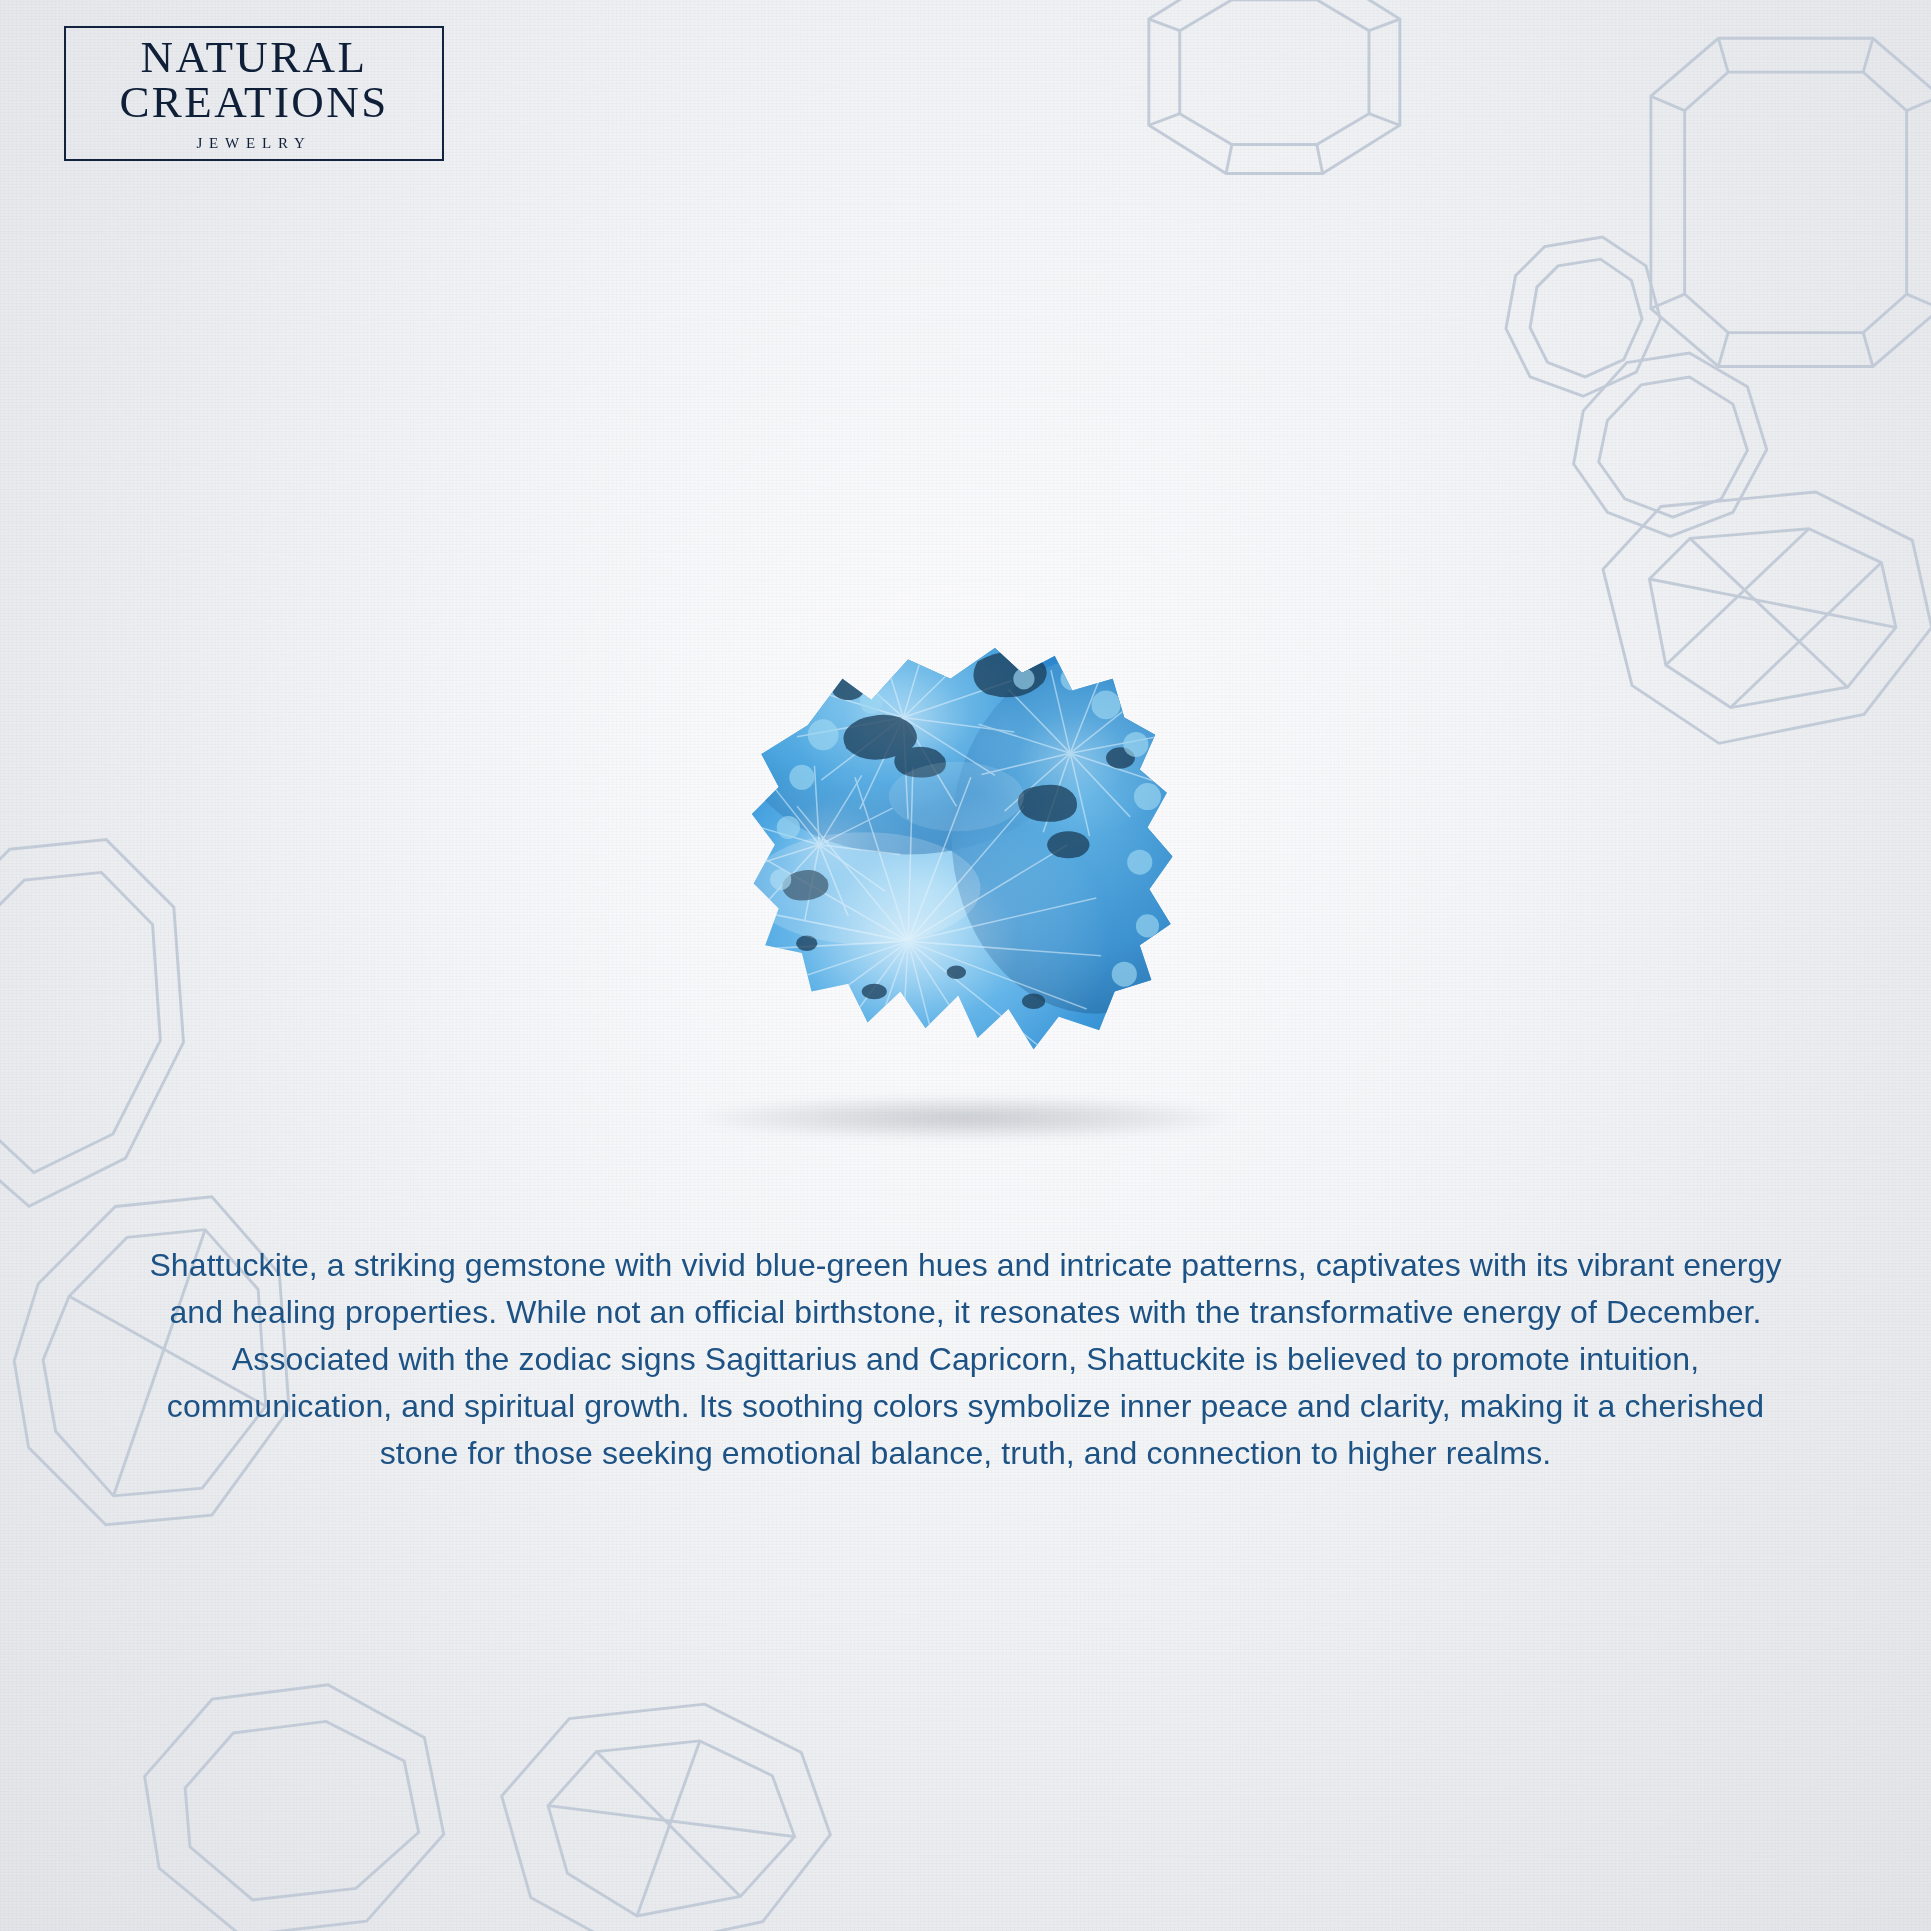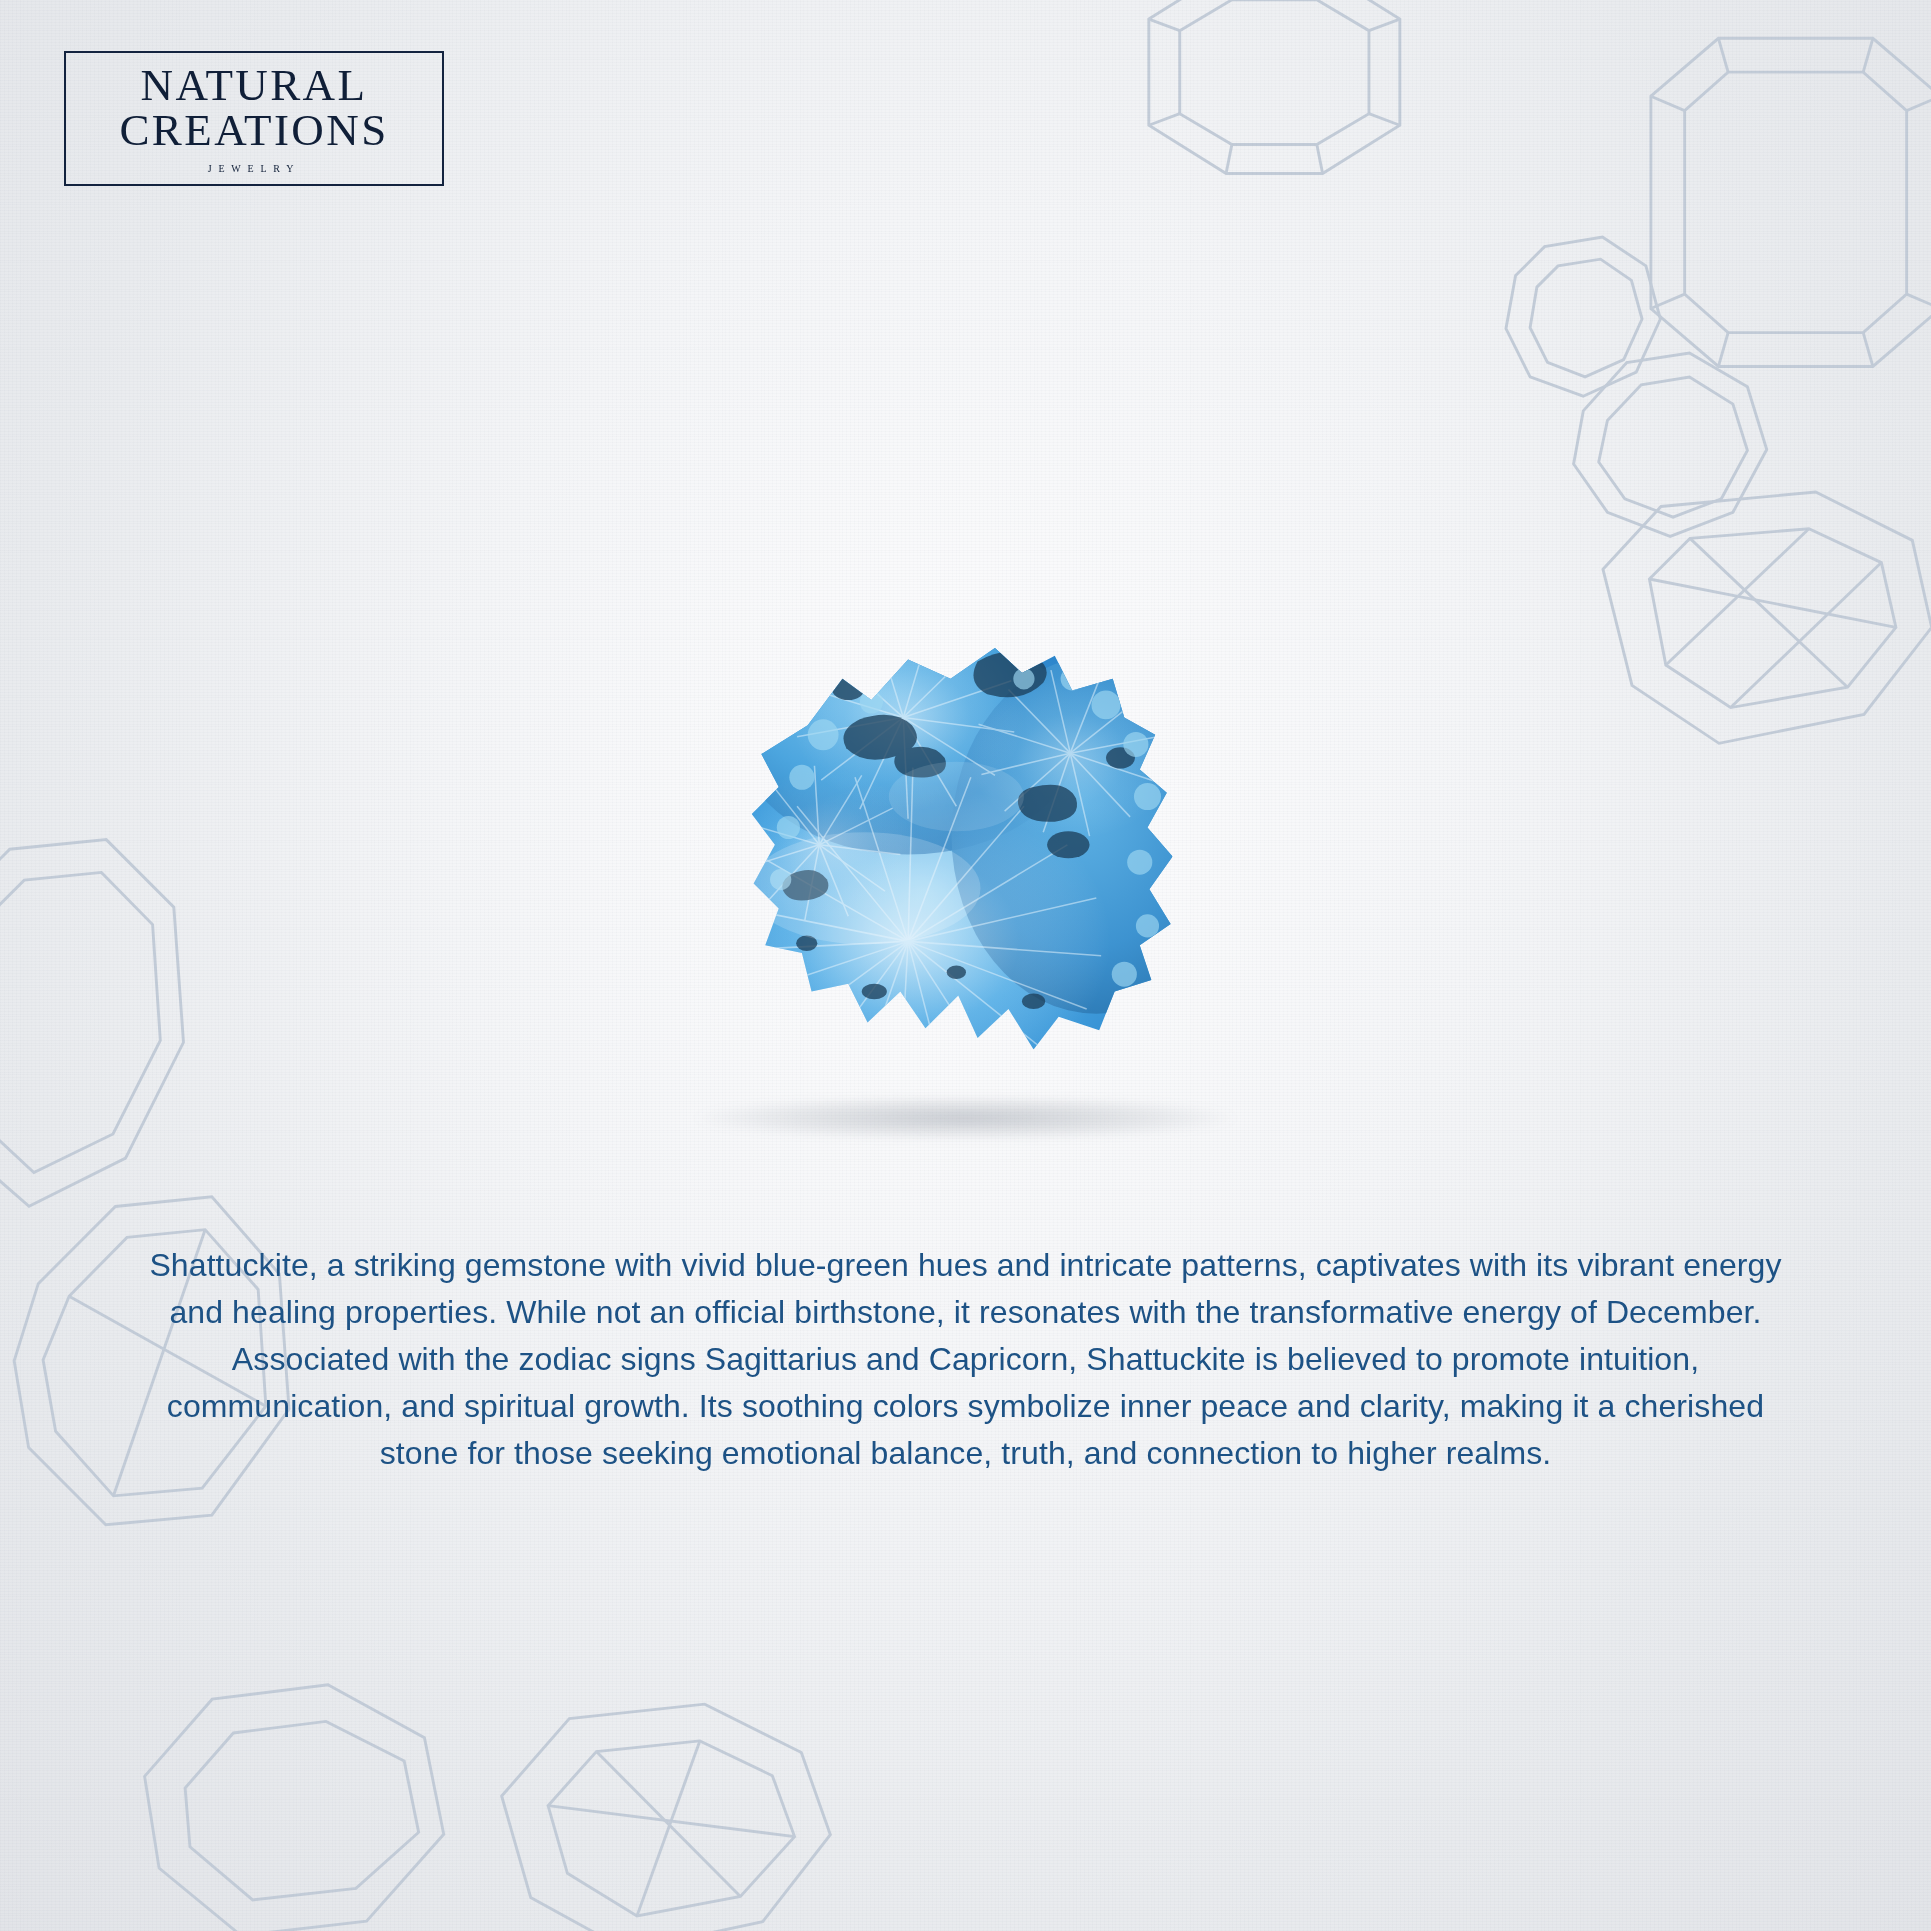--- a/index.html
+++ b/index.html
@@ -39,21 +39,21 @@
     pointer-events: none;
   }
   .deco svg {
     position: absolute;
   }
 
   
   .logo-box {
     position: absolute;
     left: 64px;
-    top: 51px;
+    top: 26px;
     width: 380px;
     height: 135px;
     border: 2.9px solid #13233f;
     box-sizing: border-box;
   }
   .logo-inner {
     position: absolute;
     left: 50%;
     top: 50%;
     transform: translate(-50%, -50%);
@@ -63,21 +63,21 @@
   .logo-line1, .logo-line2 {
     font-family: "Liberation Serif", serif;
     font-size: 45px;
     letter-spacing: 2.4px;
     color: #101f38;
     line-height: 1.02;
     white-space: nowrap;
   }
   .logo-line3 {
     font-family: "Liberation Serif", serif;
-    font-size: 10px;
+    font-size: 15px;
     letter-spacing: 6.8px;
     color: #101f38;
     margin-top: 8.7px;
   }
 
   
   .title {
     position: absolute;
     top: 340px;
     left: 0;

